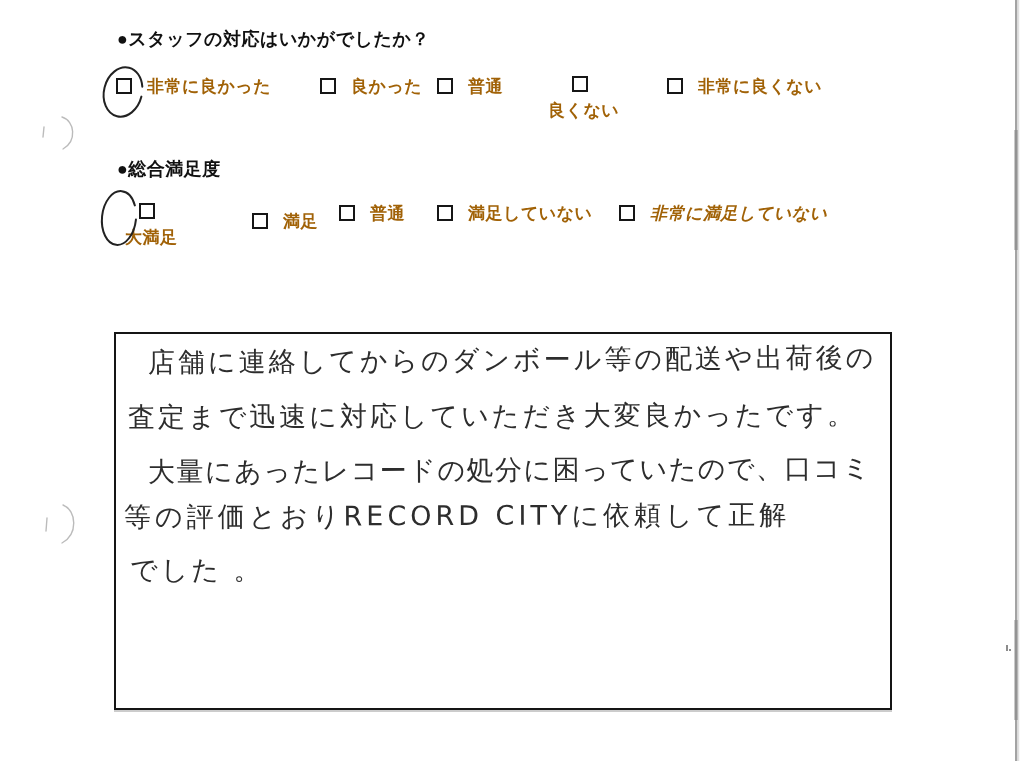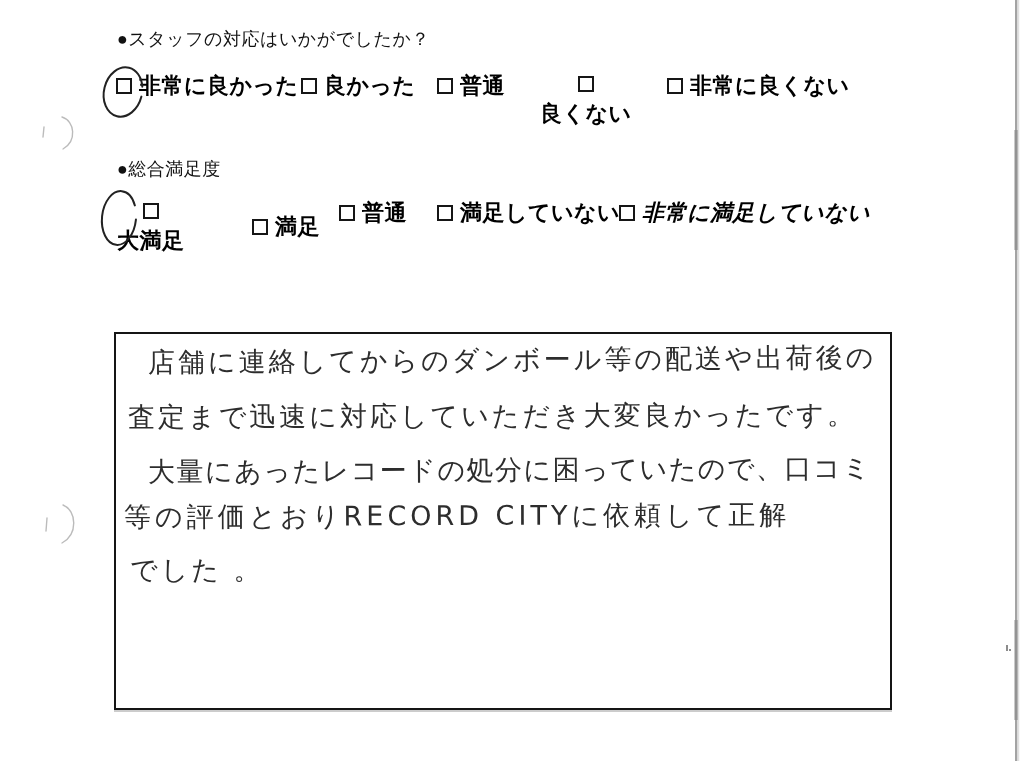--- a/index.html
+++ b/index.html
@@ -10,21 +10,21 @@
     position: relative;
     width: 1024px;
     height: 761px;
     background: #ffffff;
     overflow: hidden;
   }
 
   .q-title {
     position: absolute;
     font-size: 18px;
-    font-weight: 400;
+    font-weight: 700;
     color: #111;
     letter-spacing: 0.5px;
     white-space: nowrap;
   }
 
   .option {
     position: absolute;
     display: flex;
     align-items: center;
     gap: 7px;
@@ -33,24 +33,25 @@
   }
   .checkbox {
     display: inline-block;
     width: 16px;
     height: 16px;
     border: 2px solid #161616;
     background: #fff;
     flex: 0 0 auto;
   }
   .opt-label {
-    font-size: 22px;
+    font-size: 17px;
     font-weight: 600;
-    color: #000000;
+    color: #a16207;
     letter-spacing: 0.5px;
+    margin-left: 8px;
   }
 
   .comment-box {
     position: absolute;
     left: 114px;
     top: 332px;
     width: 778px;
     height: 378px;
     border: 2px solid #151515;
     background: #fff;
@@ -82,21 +83,21 @@
 <body>
 
 <div class="page">
 
   <div class="q-title" style="left:117px; top:27px;">●スタッフの対応はいかがでしたか？</div>
 
   <div class="option" style="left:116px; top:76px;">
     <span class="checkbox"></span>
     <span class="opt-label">非常に良かった</span>
   </div>
-  <div class="option" style="left:301px; top:76px;">
+  <div class="option" style="left:320px; top:76px;">
     <span class="checkbox"></span>
     <span class="opt-label">良かった</span>
   </div>
   <div class="option" style="left:437px; top:76px;">
     <span class="checkbox"></span>
     <span class="opt-label">普通</span>
   </div>
   <div class="option" style="left:540px; top:76px;flex-direction:column;">
     <span class="checkbox"></span>
     <span class="opt-label">良くない</span>
@@ -105,21 +106,21 @@
     <span class="checkbox"></span>
     <span class="opt-label">非常に良くない</span>
   </div>
 
   <div class="q-title" style="left:117px; top:157px;">●総合満足度</div>
 
   <div class="option" style="left:117px; top:203px;flex-direction:column;">
     <span class="checkbox"></span>
     <span class="opt-label">大満足</span>
   </div>
-  <div class="option" style="left:236px; top:217px;padding-left:16px;">
+  <div class="option" style="left:236px; top:211px;padding-left:16px;">
     <span class="checkbox"></span>
     <span class="opt-label">満足</span>
   </div>
   <div class="option" style="left:339px; top:203px;">
     <span class="checkbox"></span>
     <span class="opt-label">普通</span>
   </div>
   <div class="option" style="left:437px; top:203px;">
     <span class="checkbox"></span>
     <span class="opt-label">満足していない</span>

